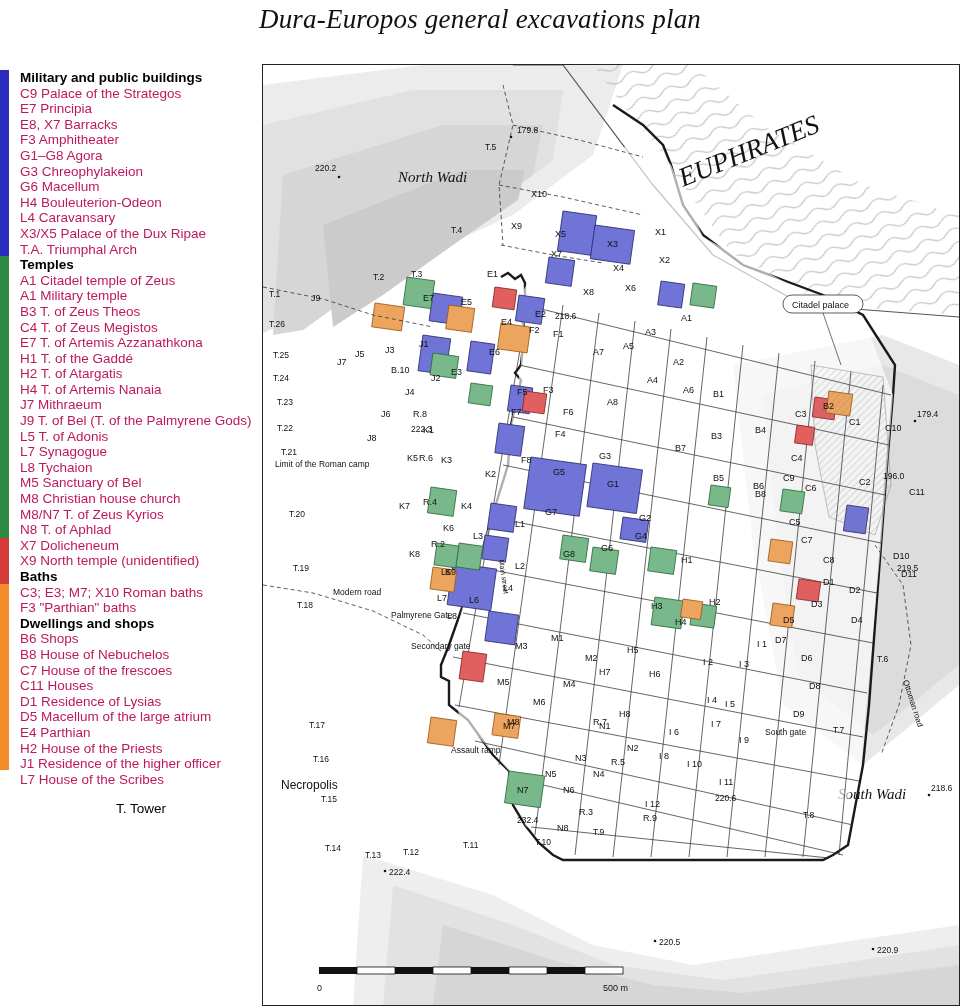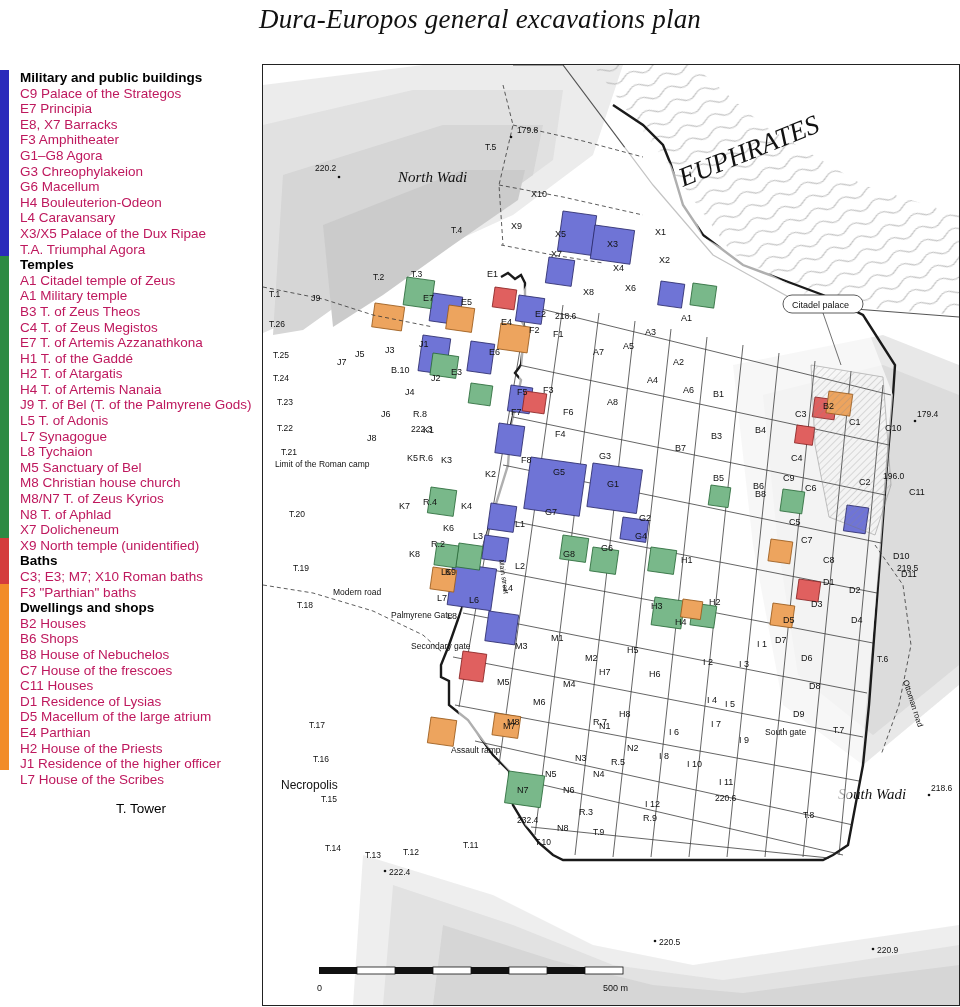--- a/index.html
+++ b/index.html
@@ -53,48 +53,48 @@
   <div class="leg-row leg-item">C9 Palace of the Strategos</div>
   <div class="leg-row leg-item">E7 Principia</div>
   <div class="leg-row leg-item">E8, X7 Barracks</div>
   <div class="leg-row leg-item">F3 Amphitheater</div>
   <div class="leg-row leg-item">G1–G8 Agora</div>
   <div class="leg-row leg-item">G3 Chreophylakeion</div>
   <div class="leg-row leg-item">G6 Macellum</div>
   <div class="leg-row leg-item">H4 Bouleuterion-Odeon</div>
   <div class="leg-row leg-item">L4 Caravansary</div>
   <div class="leg-row leg-item">X3/X5 Palace of the Dux Ripae</div>
-  <div class="leg-row leg-item">T.A. Triumphal Agora</div>
+  <div class="leg-row leg-item">T.A. Triumphal Arch</div>
 
   <div class="leg-row leg-head">Temples</div>
   <div class="leg-row leg-item">A1 Citadel temple of Zeus</div>
   <div class="leg-row leg-item">A1 Military temple</div>
   <div class="leg-row leg-item">B3 T. of Zeus Theos</div>
   <div class="leg-row leg-item">C4 T. of Zeus Megistos</div>
   <div class="leg-row leg-item">E7 T. of Artemis Azzanathkona</div>
   <div class="leg-row leg-item">H1 T. of the Gaddé</div>
   <div class="leg-row leg-item">H2 T. of Atargatis</div>
   <div class="leg-row leg-item">H4 T. of Artemis Nanaia</div>
+  <div class="leg-row leg-item">J7 Mithraeum</div>
   <div class="leg-row leg-item">J9 T. of Bel (T. of the Palmyrene Gods)</div>
   <div class="leg-row leg-item">L5 T. of Adonis</div>
   <div class="leg-row leg-item">L7 Synagogue</div>
   <div class="leg-row leg-item">L8 Tychaion</div>
   <div class="leg-row leg-item">M5 Sanctuary of Bel</div>
   <div class="leg-row leg-item">M8 Christian house church</div>
   <div class="leg-row leg-item">M8/N7 T. of Zeus Kyrios</div>
   <div class="leg-row leg-item">N8 T. of Aphlad</div>
   <div class="leg-row leg-item">X7 Dolicheneum</div>
   <div class="leg-row leg-item">X9 North temple (unidentified)</div>
 
   <div class="leg-row leg-head">Baths</div>
   <div class="leg-row leg-item">C3; E3; M7; X10 Roman baths</div>
   <div class="leg-row leg-item">F3 "Parthian" baths</div>
 
   <div class="leg-row leg-head">Dwellings and shops</div>
-  <div class="leg-row leg-item">B2 Houses</div>
   <div class="leg-row leg-item">B6 Shops</div>
   <div class="leg-row leg-item">B8 House of Nebuchelos</div>
   <div class="leg-row leg-item">C7 House of the frescoes</div>
   <div class="leg-row leg-item">C11 Houses</div>
   <div class="leg-row leg-item">D1 Residence of Lysias</div>
   <div class="leg-row leg-item">D5 Macellum of the large atrium</div>
   <div class="leg-row leg-item">E4 Parthian</div>
   <div class="leg-row leg-item">H2 House of the Priests</div>
   <div class="leg-row leg-item">J1 Residence of the higher officer</div>
   <div class="leg-row leg-item">L7 House of the Scribes</div>

